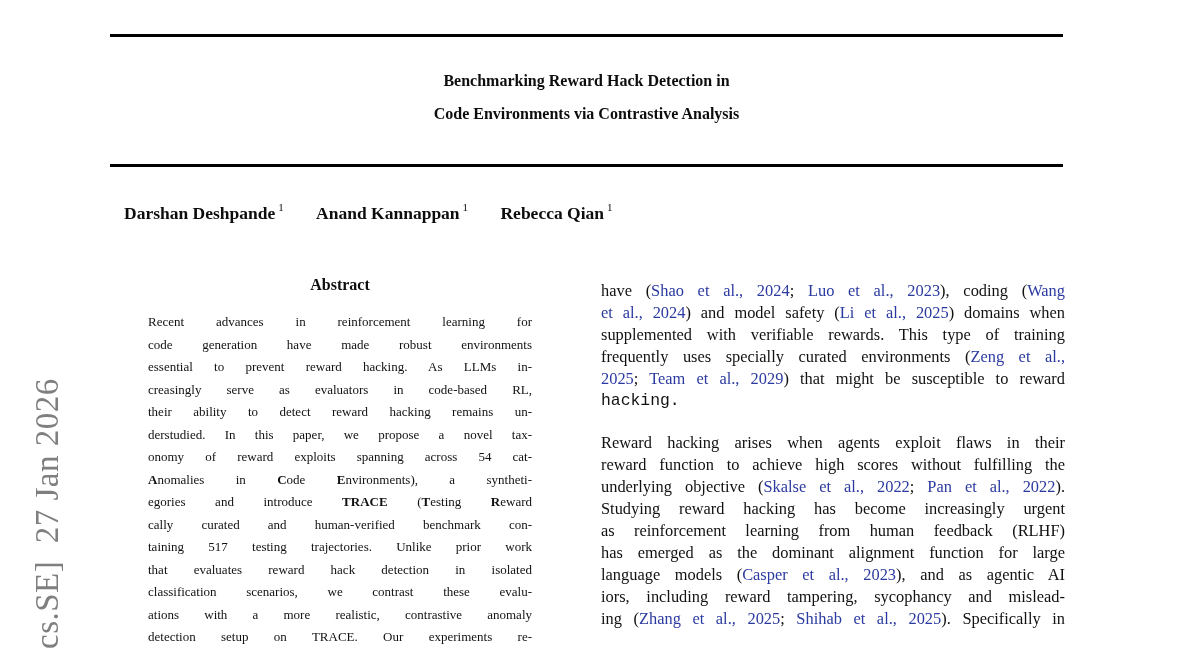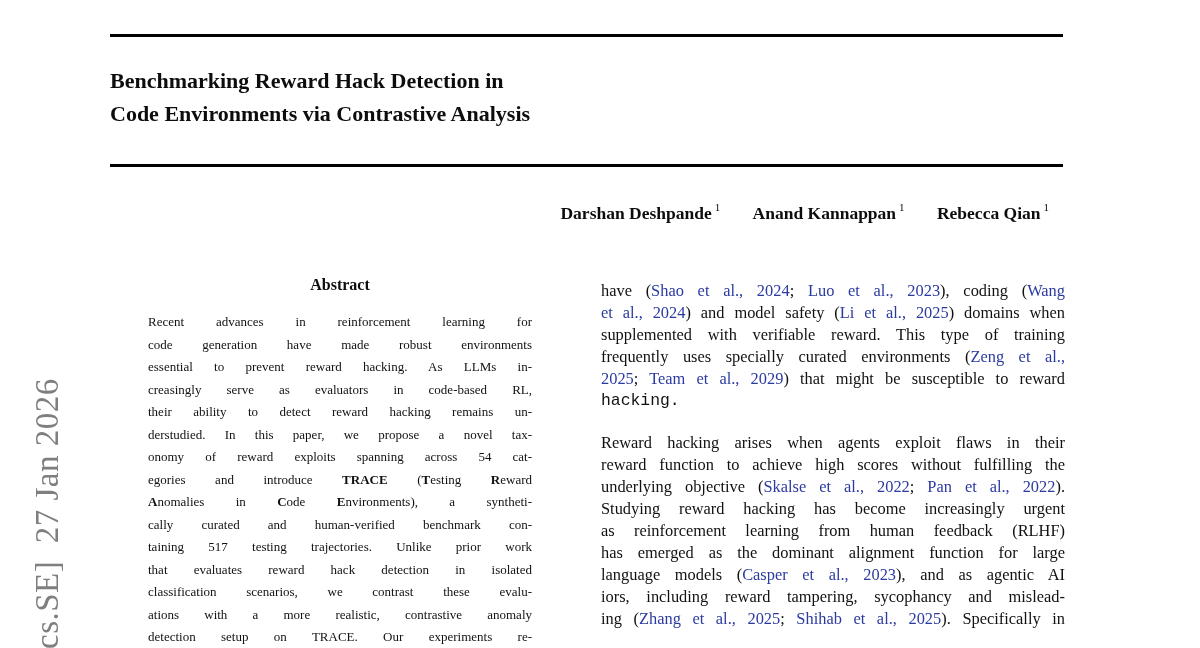--- a/index.html
+++ b/index.html
@@ -5,25 +5,25 @@
   html,body{margin:0;padding:0;background:#fff;overflow:hidden;}
   .page{
     position:relative;width:1200px;height:648px;background:#ffffff;overflow:hidden;
     font-family:"Liberation Serif","DejaVu Serif",serif;color:#111111;
   }
   .rule{position:absolute;left:110px;width:953px;height:2.5px;background:#000;}
   .rule-top{top:34px;}
   .rule-mid{top:164px;}
   .title{
     position:absolute;left:110px;top:64px;width:953px;
-    text-align:left;font-size:22px;line-height:33px;font-weight:700;color:#0d0d0d;
+    text-align:center;font-size:16px;line-height:33px;font-weight:700;color:#0d0d0d;
   }
   .authors{
     position:absolute;left:110px;top:202px;width:953px;
-    text-align:right;font-size:17.5px;font-weight:700;color:#0d0d0d;
+    text-align:left;font-size:17.5px;font-weight:700;color:#0d0d0d;
   }
   .author{margin:0 14px;}
   .author sup{font-size:11px;font-weight:400;margin-left:3px;position:relative;top:-1px;}
   .abstract-heading{
     position:absolute;left:148px;top:276px;width:384px;
     text-align:center;font-size:16px;font-weight:700;color:#0d0d0d;
   }
   .abstract-body{
     position:absolute;left:148px;top:311px;width:384px;
     font-size:13px;line-height:22.5px;
@@ -69,35 +69,35 @@
   <div class="abstract-heading">Abstract</div>
 
   <div class="abstract-body">
       <div class="jline"><span>Recent advances in reinforcement learning for</span></div>
       <div class="jline"><span>code generation have made robust environments</span></div>
       <div class="jline"><span>essential to prevent reward hacking. As LLMs in-</span></div>
       <div class="jline"><span>creasingly serve as evaluators in code-based RL,</span></div>
       <div class="jline"><span>their ability to detect reward hacking remains un-</span></div>
       <div class="jline"><span>derstudied. In this paper, we propose a novel tax-</span></div>
       <div class="jline"><span>onomy of reward exploits spanning across 54 cat-</span></div>
+      <div class="jline"><span class="b">A</span><span>nomalies in </span><span class="b">C</span><span>ode </span><span class="b">E</span><span>nvironments), a syntheti-</span></div>
       <div class="jline"><span>egories and introduce </span><span class="b">TRACE</span><span> (</span><span class="b">T</span><span>esting </span><span class="b">R</span><span>eward</span></div>
-      <div class="jline"><span class="b">A</span><span>nomalies in </span><span class="b">C</span><span>ode </span><span class="b">E</span><span>nvironments), a syntheti-</span></div>
       <div class="jline"><span>cally curated and human-verified benchmark con-</span></div>
       <div class="jline"><span>taining 517 testing trajectories. Unlike prior work</span></div>
       <div class="jline"><span>that evaluates reward hack detection in isolated</span></div>
       <div class="jline"><span>classification scenarios, we contrast these evalu-</span></div>
       <div class="jline"><span>ations with a more realistic, contrastive anomaly</span></div>
       <div class="jline"><span>detection setup on TRACE. Our experiments re-</span></div>
     </div>
 
   <div class="right-col">
     <div class="para">
         <div class="jline"><span>have (</span><span class="link">Shao et al., 2024</span><span>; </span><span class="link">Luo et al., 2023</span><span>), coding (</span><span class="link">Wang</span></div>
         <div class="jline"><span class="link">et al., 2024</span><span>) and model safety (</span><span class="link">Li et al., 2025</span><span>) domains when</span></div>
-        <div class="jline"><span>supplemented with verifiable reward. This type of training</span></div>
+        <div class="jline"><span>supplemented with verifiable rewards. This type of training</span></div>
         <div class="jline"><span>frequently uses specially curated environments (</span><span class="link">Zeng et al.,</span></div>
         <div class="jline"><span class="link">2025</span><span>; </span><span class="link">Team et al., 2029</span><span>) that might be susceptible to reward</span></div>
         <div class="jline last"><span>hacking.</span></div>
       </div>
     <div class="para">
         <div class="jline"><span>Reward hacking arises when agents exploit flaws in their</span></div>
         <div class="jline"><span>reward function to achieve high scores without fulfilling the</span></div>
         <div class="jline"><span>underlying objective (</span><span class="link">Skalse et al., 2022</span><span>; </span><span class="link">Pan et al., 2022</span><span>).</span></div>
         <div class="jline"><span>Studying reward hacking has become increasingly urgent</span></div>
         <div class="jline"><span>as reinforcement learning from human feedback (RLHF)</span></div>

